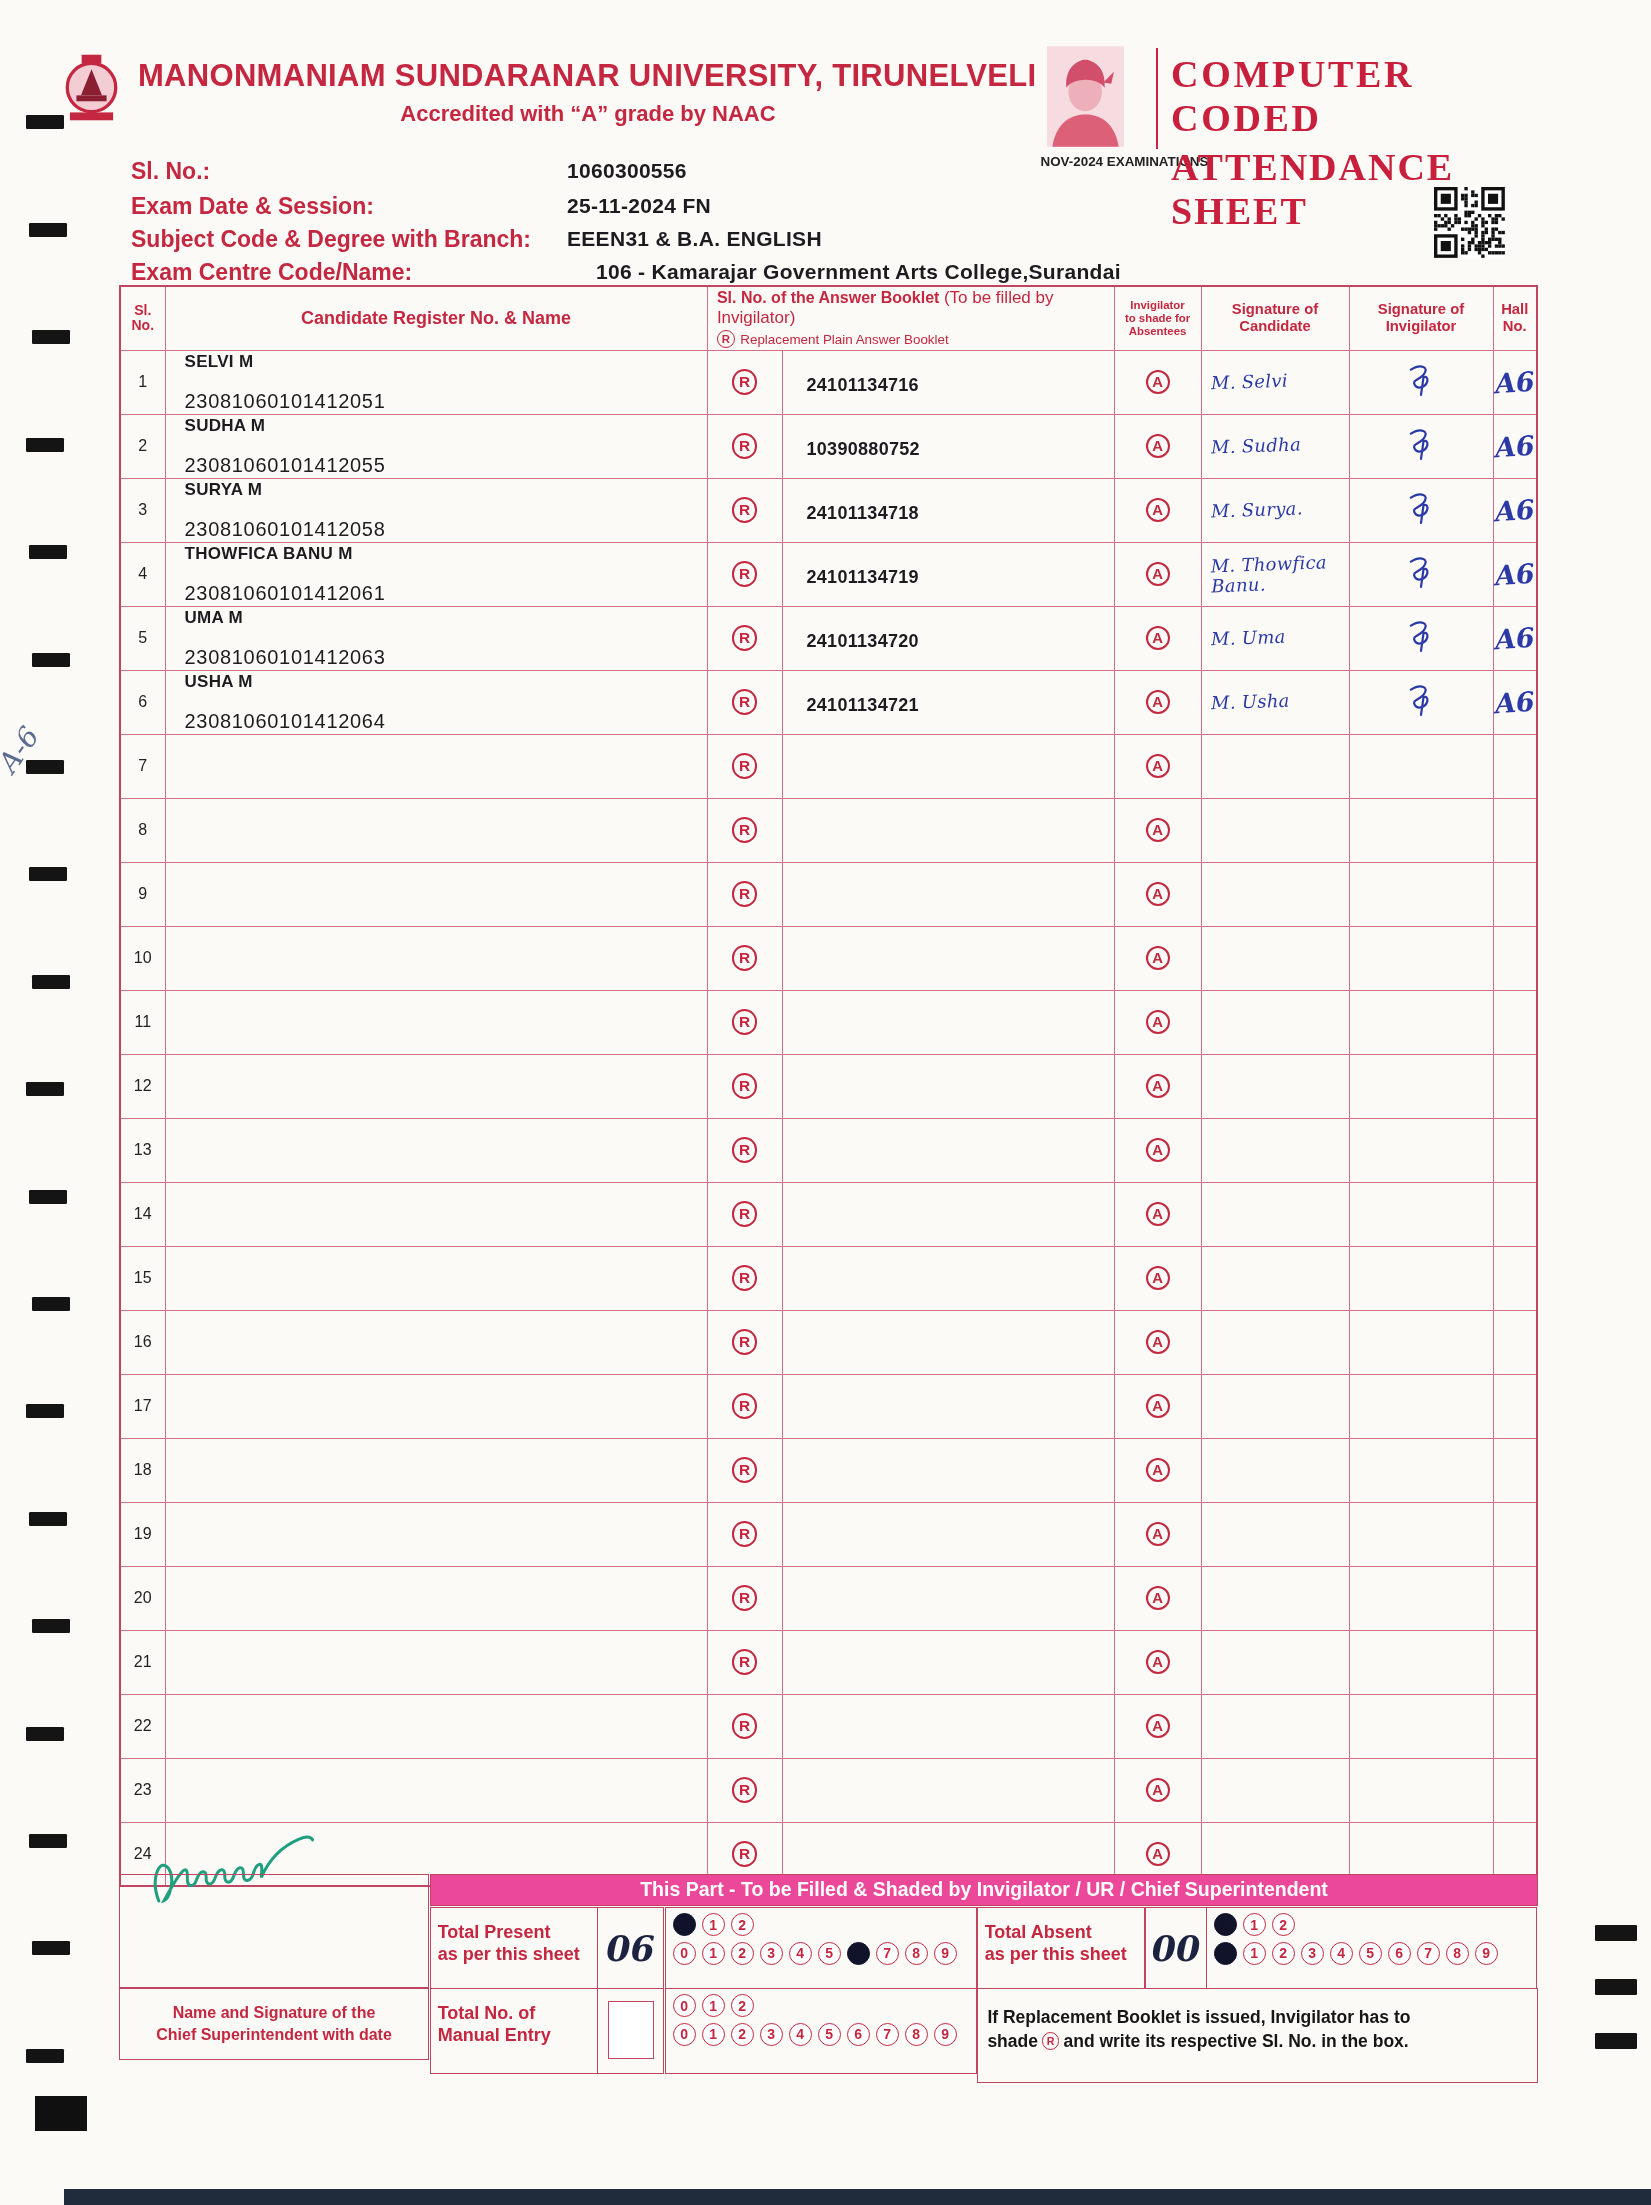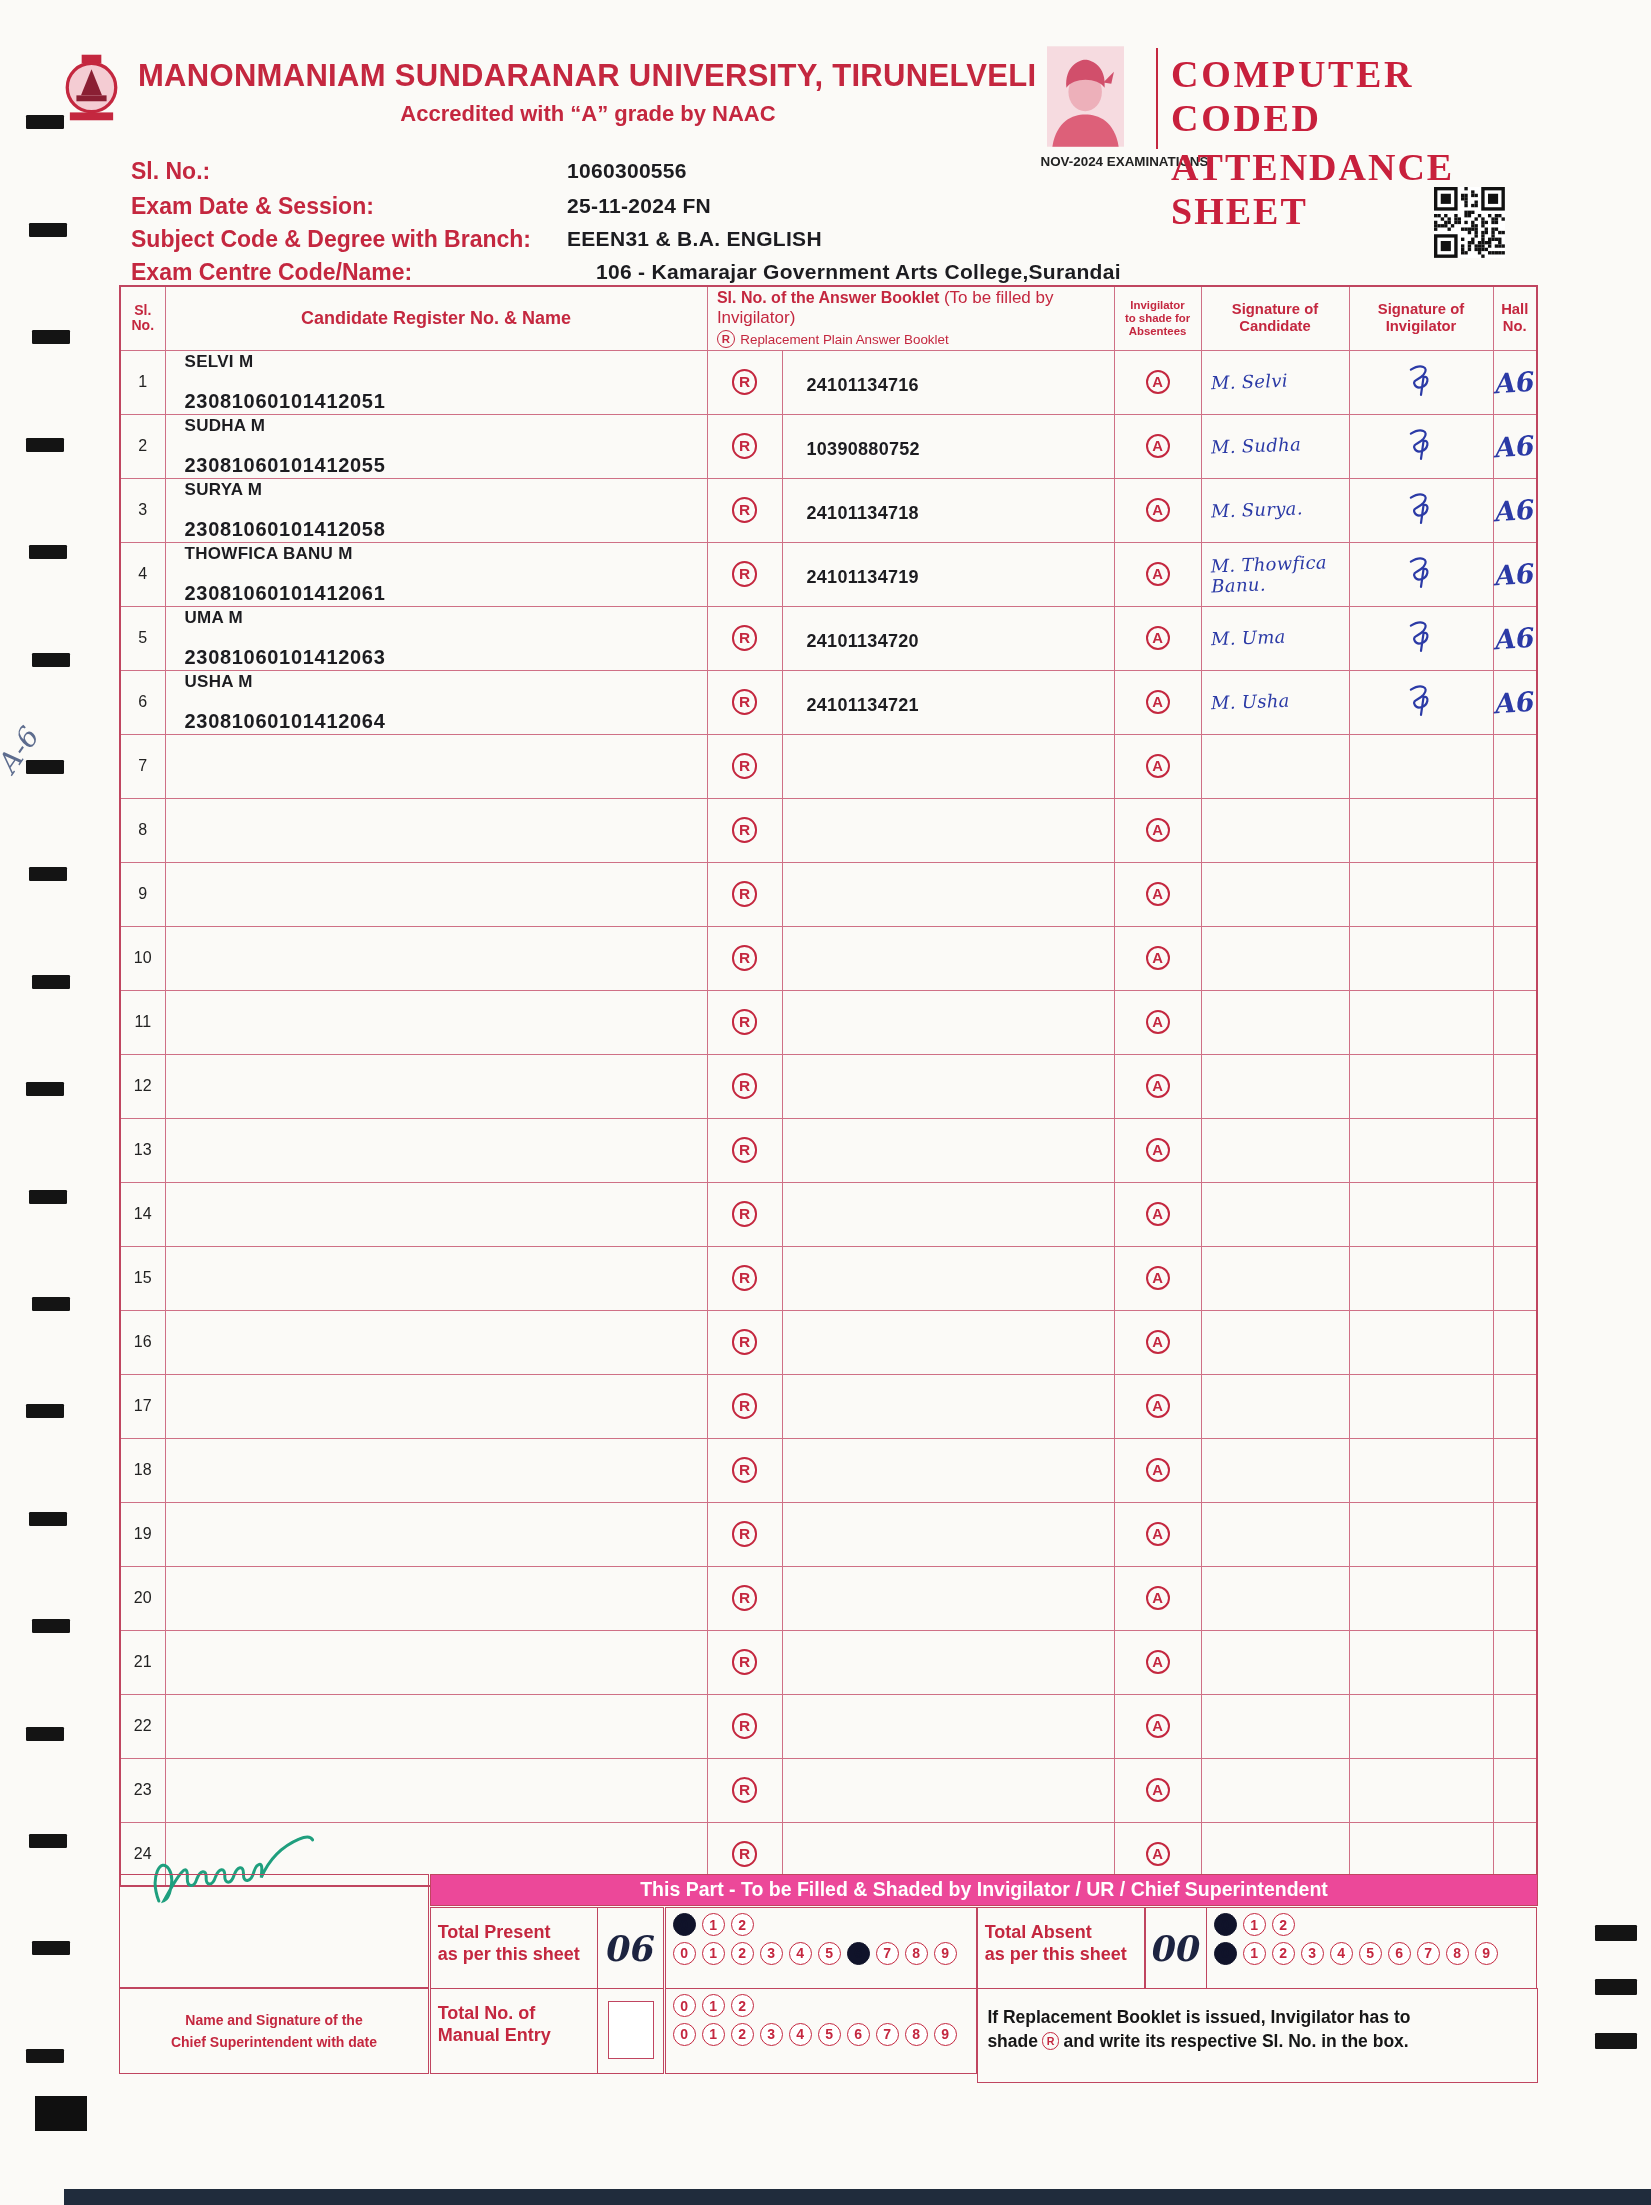--- a/index.html
+++ b/index.html
@@ -47,42 +47,42 @@
   .th-book{text-align:left !important;padding-left:9.4px !important;}
   .th-book .bk1{font-size:16px;}
   .th-book .bk1 .paren{font-size:17px;font-weight:normal;}
   .th-book .bk2{font-size:13.4px;font-weight:normal;margin-top:2px;display:flex;align-items:center;gap:5.4px;}
   .th-abs div{font-size:11.4px;line-height:12.8px;}
   .th-2line div{font-size:14.8px;line-height:17.5px;}
   table.att tbody td{height:64px;}
   td.c-sl{text-align:center;font-size:16px;color:#222;}
   td.c-cand{padding-left:19px;vertical-align:middle;}
   .cand-name{font-size:17px;font-weight:bold;color:var(--ink);letter-spacing:0.3px;}
-  .cand-reg{font-size:20px;font-weight:bold;color:var(--ink);letter-spacing:0.7px;margin-top:18px;}
+  .cand-reg{font-size:20px;font-weight:normal;color:var(--ink);letter-spacing:0.7px;margin-top:18px;}
   td.c-r,td.c-a{text-align:center;}
   td.c-book{vertical-align:top;padding:6.7px 0 0 24px;font-size:18px;font-weight:bold;color:var(--ink);letter-spacing:0.3px;}
   td.c-sign{padding-left:9.4px;}
   td.c-invig{text-align:center;}
   td.c-hall{text-align:center;}
 
   .sym{display:inline-flex;align-items:center;justify-content:center;border:2px solid var(--red);border-radius:50%;color:var(--red);font-weight:bold;}
   .symR{width:25.5px;height:25.5px;font-size:15.4px;}
   .symA{width:24px;height:24px;font-size:14.8px;}
   .sym.small{width:18px;height:18px;font-size:11.4px;border-width:1.3px;}
   .sym.tiny{width:17.5px;height:17.5px;font-size:10.7px;border-width:1.3px;margin:0 4px;}
 
   .hand{font-family:"DejaVu Serif",serif;font-style:italic;color:var(--blue);}
   .sign-cand{font-size:18px;letter-spacing:0.3px;display:inline-block;transform:rotate(-2deg);line-height:20px;}
   .hall-no{font-size:27px;font-weight:bold;display:inline-block;transform:rotate(-4deg);}
 
   
   .fcell{position:absolute;border:1.3px solid var(--pink-border-strong);}
   .band{left:430px;top:1874px;width:1108px;height:32px;background:#ec4899;color:#fff;font-weight:bold;font-size:19.5px;text-align:center;line-height:29.5px;}
   .sig-space{left:119px;top:1874px;width:310px;height:114px;}
-  .chief-label{left:119px;top:1988px;width:310px;height:86px;color:var(--red);font-weight:bold;font-size:14px;text-align:center;display:flex;flex-direction:column;justify-content:center;line-height:22px;}
+  .chief-label{left:119px;top:1988px;width:310px;height:72px;color:var(--red);font-weight:bold;font-size:16px;text-align:center;display:flex;flex-direction:column;justify-content:center;line-height:22px;}
   .present-label{left:430px;top:1907px;width:168px;height:82px;}
   .absent-label{left:977px;top:1907px;width:168px;height:82px;}
   .manual-label{left:430px;top:1988px;width:168px;height:86px;}
   .flabel{color:var(--red);font-weight:bold;font-size:18px;padding:13.4px 0 0 6.7px;line-height:22px;}
   .present-value{left:597px;top:1907px;width:67px;height:82px;}
   .absent-value{left:1145px;top:1907px;width:62px;height:82px;text-align:center;}
   .manual-value{left:597px;top:1988px;width:67px;height:86px;}
   .fvalue{display:flex;align-items:center;justify-content:center;font-family:"DejaVu Serif",serif;font-style:italic;font-weight:bold;font-size:35px;color:#1c2340;}
   .manual-inner{margin:12px auto 0 auto;width:46px;height:58px;border:1.3px solid var(--pink-border-strong);background:#fff;}
   .present-bubbles{left:665px;top:1907px;width:312px;height:82px;}

